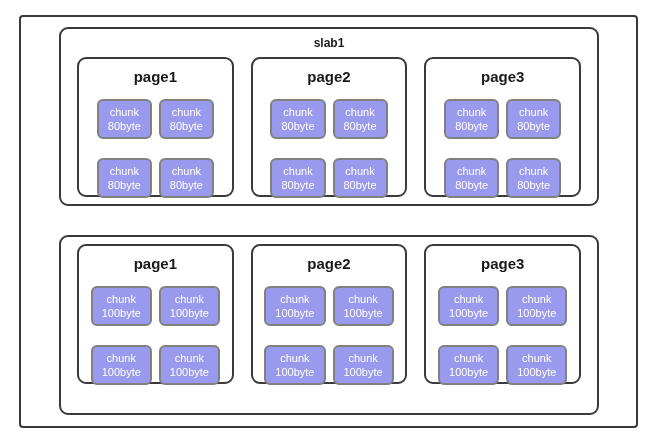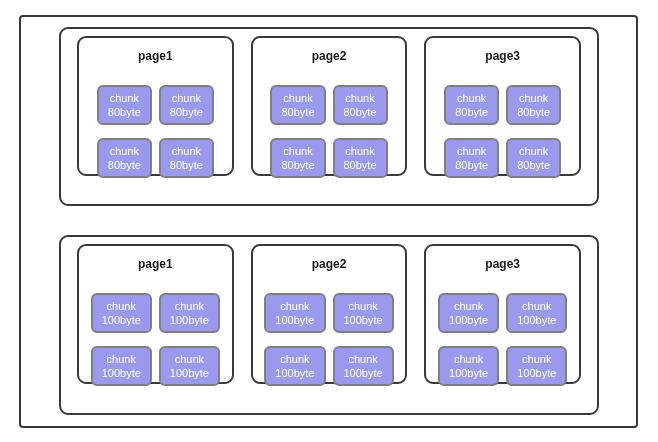--- a/index.html
+++ b/index.html
@@ -57,30 +57,30 @@
     height: 140px;
     border: 2px solid var(--box-border);
     border-radius: 9px;
     background: var(--background);
     display: flex;
     flex-direction: column;
     align-items: center;
   }
   .page-title {
     font-weight: bold;
-    font-size: 12px;
+    font-size: 15px;
     color: var(--title-text);
     padding-top: 11px;
     line-height: 14px;
   }
   .chunk-grid {
     display: grid;
     grid-template-columns: auto auto;
-    gap: 13px 7px;
-    margin-top: 22px;
+    gap: 19px 7px;
+    margin-top: 15px;
   }
   .chunk {
     background: var(--chunk-fill);
     border: 2px solid var(--chunk-border);
     border-radius: 6px;
     color: var(--chunk-text);
     font-size: 11px;
     line-height: 14px;
     text-align: center;
     padding: 4px 9px;
@@ -88,20 +88,21 @@
     white-space: pre-line;
   }
 </style>
 </head>
 <body>
 
 <div class="canvas">
   <div class="outer-frame">
 
     <div class="slab slab-1">
+      <div class="slab-title">slab1</div>
       <div class="pages">
         <div class="page">
           <div class="page-title">page1</div>
           <div class="chunk-grid">
             <div class="chunk">chunk
 80byte</div>
             <div class="chunk">chunk
 80byte</div>
             <div class="chunk">chunk
 80byte</div>

